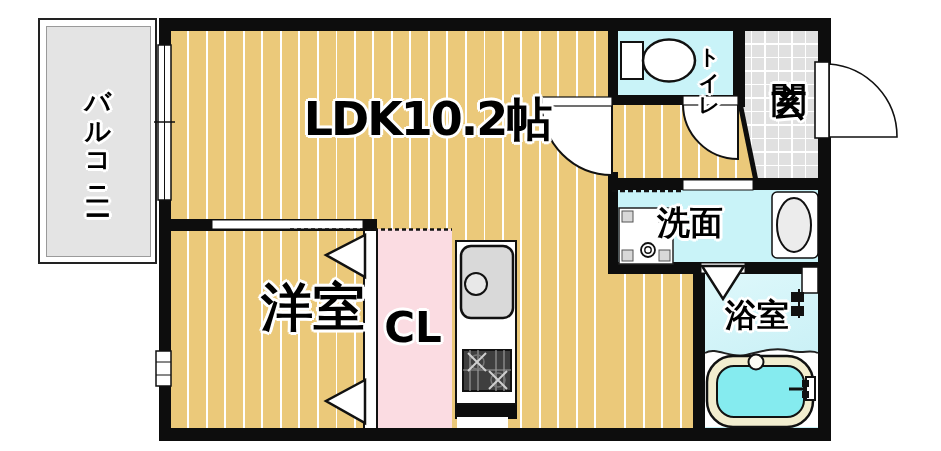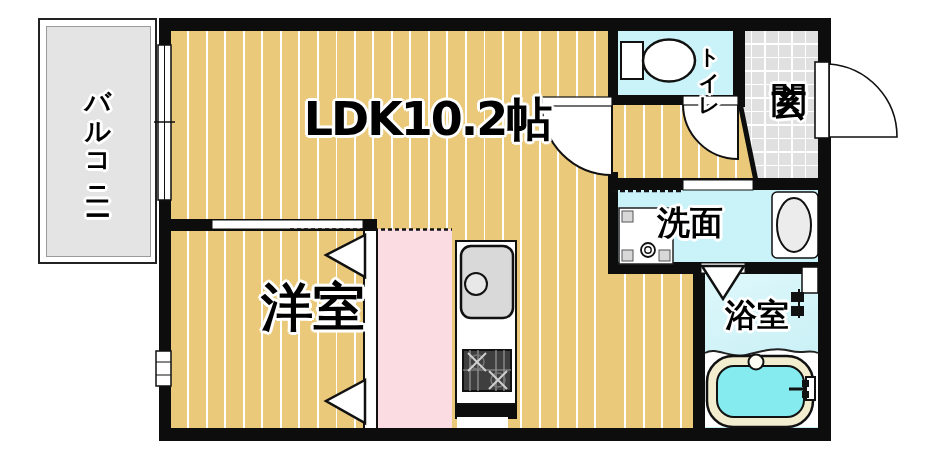--- a/index.html
+++ b/index.html
@@ -178,17 +178,18 @@
       <circle cx="498" cy="380" r="7" fill="none" stroke="#777" stroke-width="1.5"></circle>
       <path d="M468,353 L486,371 M486,353 L468,371" stroke="#cfcfcf" stroke-width="2"></path>
       <path d="M489,371 L507,389 M507,371 L489,389" stroke="#cfcfcf" stroke-width="2"></path>
     </g>
   </svg>
 
   <div class="lbl vert" style="left:82px;top:72px;font-size:26px;letter-spacing:3px;">バルコニー</div>
   <div class="lbl ctr" style="left:227px;top:92px;width:340px;font-size:46px;letter-spacing:-2px;margin-left:30px;">LDK10.2帖</div>
   <div class="lbl ctr" style="left:170px;top:276px;width:195px;font-size:52px;text-align:right;"><span>洋室</span><br>
        </div>
+  <div class="lbl ctr" style="left:373px;top:303px;width:80px;font-size:42px;">CL</div>
   <div class="lbl vert" style="left:696px;top:33px;font-size:21px;letter-spacing:1px;">トイレ</div>
   <div class="lbl vert" style="left:768px;top:54px;font-size:35px;letter-spacing:2px;">玄関</div>
   <div class="lbl ctr" style="left:640px;top:203px;width:100px;font-size:33px;">洗面</div>
   <div class="lbl ctr" style="left:702px;top:296px;width:110px;font-size:32px;">浴室</div>
 </div>
 
 </body></html>

